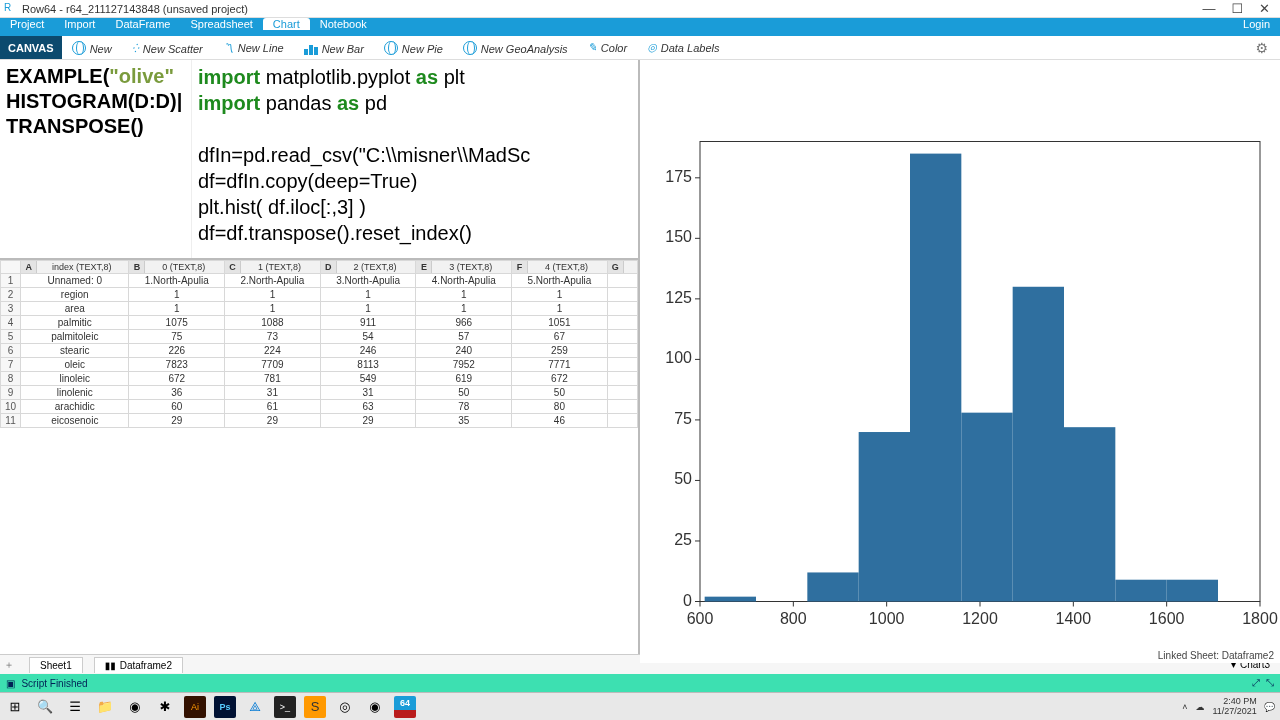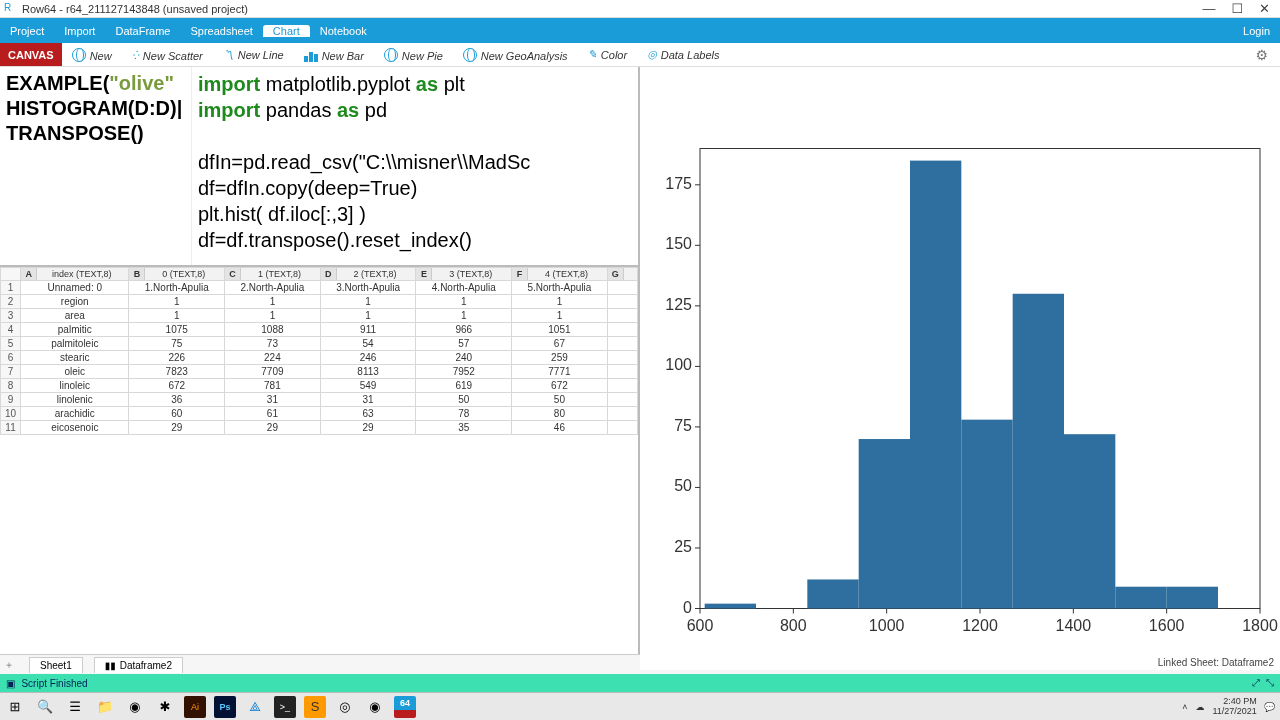--- a/index.html
+++ b/index.html
@@ -5,29 +5,29 @@
 * { box-sizing: border-box; margin: 0; padding: 0; font-family: 'Segoe UI', Tahoma, sans-serif; }
 body { width: 1280px; height: 720px; overflow: hidden; background: #fff; display: flex; flex-direction: column; font-size: 12px; }
 
 
 .titlebar { height: 18px; background: #fff; display: flex; align-items: center; padding: 0 4px; border-bottom: 1px solid #ddd; }
 .titlebar .icon { width: 14px; height: 14px; margin-right: 4px; font-size: 10px; color: #1a9cd8; }
 .titlebar .title { font-size: 11px; color: #333; flex: 1; }
 .titlebar .winbtns { display: flex; gap: 16px; padding-right: 6px; font-size: 13px; color: #444; }
 
 
-.menubar { height: 25px; background: #1a9cd8; display: flex; align-items: center; color: #fff; font-size: 11px; }
+.menubar { height: 18px; background: #1a9cd8; display: flex; align-items: flex-start; color: #fff; font-size: 11px; }
 .menubar .menuitem { padding: 0 10px; display: flex; align-items: center; cursor: pointer; }
 .menubar .menuitem.active { background: #fff; color: #1a9cd8; border-radius: 3px 3px 0 0; }
 .menubar .spacer { flex: 1; }
 .menubar .login { padding: 0 10px; display: flex; align-items: center; }
 
 
 .toolbar { height: 24px; background: #fff; display: flex; align-items: center; border-bottom: 1px solid #ddd; font-size: 11px; }
-.toolbar .canvas-btn { background: #b91c1c; color: #fff; padding: 4px 8px; font-weight: bold; height: 100%; display: flex; align-items: center; }
+.toolbar .canvas-btn { background: #0c4a6e; color: #fff; padding: 4px 8px; font-weight: bold; height: 100%; display: flex; align-items: center; }
 .toolbar .tbtn { display: flex; align-items: flex-end; gap: 4px; padding: 0 10px; cursor: pointer; color: #333; font-style: italic; }
 .toolbar .gear { margin-left: auto; padding: 0 12px; color: #777; font-size: 14px; }
 
 
 .main { flex: 1; display: flex; min-height: 0; }
 
 .leftcol { width: 640px; display: flex; flex-direction: column; border-right: 2px solid #bbb; min-height: 0; }
 .rightcol { flex: 1; display: flex; flex-direction: column; }
 
 

